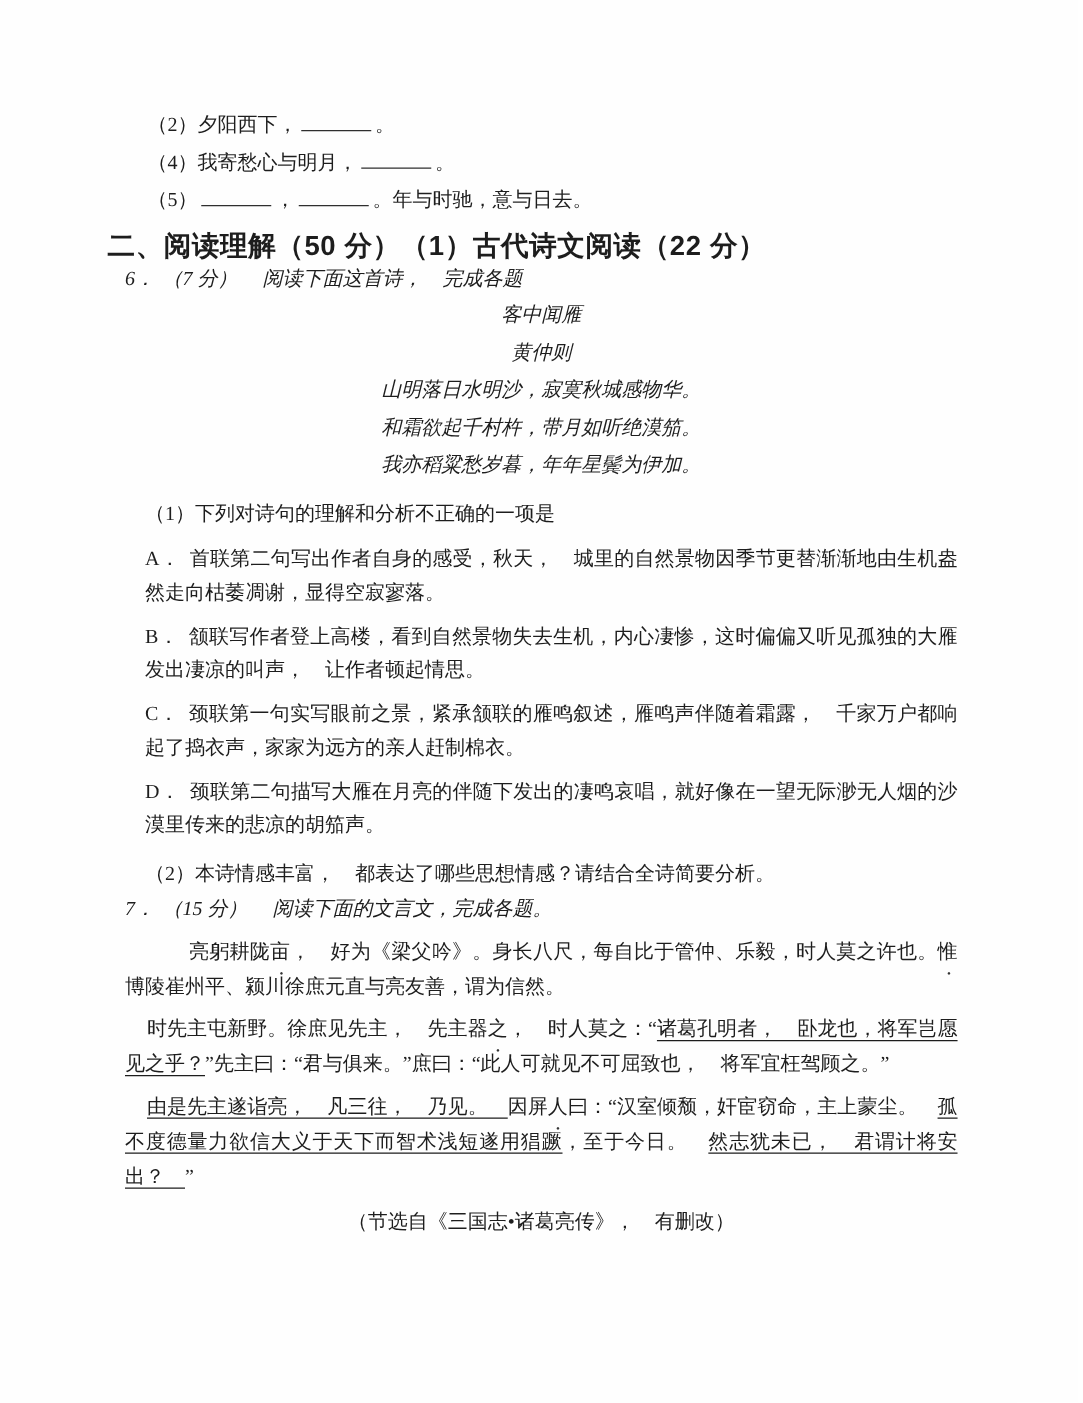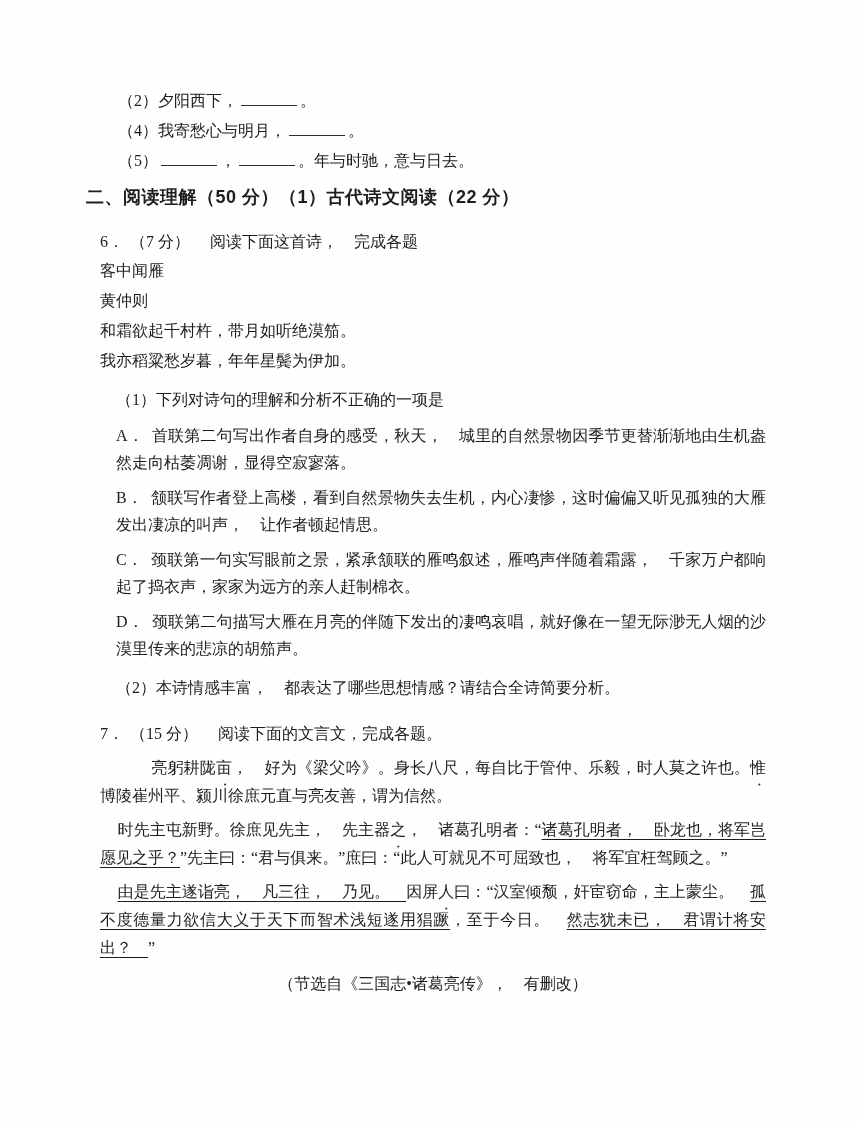--- a/index.html
+++ b/index.html
@@ -20,28 +20,28 @@
     display:inline-block;
     width:56px; height:15px;
     border-bottom:1.5px solid #2f2f2f;
     margin:0 3px;
     vertical-align:baseline;
   }
   .section-header {
     margin:8px 0 0 -14px;
     font-family:"Liberation Sans","DejaVu Sans",sans-serif;
     font-weight:700;
-    font-size:18px;
+    font-size:22px;
     line-height:26px;
     letter-spacing:0.5px;
   }
-  .q-line { margin-top:18px; line-height:28px; }
+  .q-line { margin-top:0; line-height:28px;font-style:italic; }
   .q-num  { margin-right:6px; }
   .q-score{ margin-right:20px; }
-  .poem { line-height:30px; }
+  .poem { text-align:center; line-height:30px;font-style:italic; }
   .sub-q { margin-left:16px; line-height:28px; margin-top:10px; }
   .sub-q2 { margin-left:16px; line-height:28px; margin-top:12px; }
   .option { margin:8px 0 0 16px; line-height:27px; text-align:justify; }
   .option-label { margin-right:8px; }
   .passage p {
     margin-top:6px;
     line-height:28px;
     text-align:justify;
   }
   .passage p.indent-lg { text-indent:3.2em; }
@@ -71,39 +71,40 @@
     </section>
 
   <h2 class="section-header">二、阅读理解（50 分）（1）古代诗文阅读（22 分）</h2>
 
   <p class="q-line"><span class="q-num">6．</span><span class="q-score">（7 分）</span><span>阅读下面这首诗，　完成各题</span></p>
 
   <div class="poem">
     <p>客中闻雁</p>
     <p>黄仲则</p>
     <div id="poem-lines">
+        <p>山明落日水明沙，寂寞秋城感物华。</p>
         <p>和霜欲起千村杵，带月如听绝漠笳。</p>
         <p>我亦稻粱愁岁暮，年年星鬓为伊加。</p>
       </div>
   </div>
 
   <p class="sub-q">（1）下列对诗句的理解和分析不正确的一项是</p>
 
   <div id="options">
       <p class="option"><span class="option-label">A．</span><span>首联第二句写出作者自身的感受，秋天，　城里的自然景物因季节更替渐渐地由生机盎然走向枯萎凋谢，显得空寂寥落。</span></p>
       <p class="option"><span class="option-label">B．</span><span>颔联写作者登上高楼，看到自然景物失去生机，内心凄惨，这时偏偏又听见孤独的大雁发出凄凉的叫声，　让作者顿起情思。</span></p>
       <p class="option"><span class="option-label">C．</span><span>颈联第一句实写眼前之景，紧承颔联的雁鸣叙述，雁鸣声伴随着霜露，　千家万户都响起了捣衣声，家家为远方的亲人赶制棉衣。</span></p>
       <p class="option"><span class="option-label">D．</span><span>颈联第二句描写大雁在月亮的伴随下发出的凄鸣哀唱，就好像在一望无际渺无人烟的沙漠里传来的悲凉的胡笳声。</span></p>
     </div>
 
   <p class="sub-q2">（2）本诗情感丰富，　都表达了哪些思想情感？请结合全诗简要分析。</p>
 
   <p class="q-line"><span class="q-num">7．</span><span class="q-score">（15 分）</span><span>阅读下面的文言文，完成各题。</span></p>
 
   <div class="passage" id="passage">
       <p class="indent-lg"><span>亮</span><span class="dotted">躬</span><span>耕陇亩，　好为《梁父吟》。身长八尺，每自比于管仲、乐毅，时人莫之</span><span class="dotted">许</span><span>也。惟博陵崔州平、颍川徐庶元直与亮友善，谓为信然。</span></p>
-      <p class="indent-sm"><span>时先主屯新野。徐庶见先主，　先主</span><span class="dotted">器</span><span>之，　诸葛孔明者：“</span><span class="ul">诸葛孔明者，　卧龙也，将军岂愿见之乎？</span><span>”先主曰：“君与俱来。”庶曰：“此人可就见不可屈致也，　将军宜枉驾顾之。”</span></p>
+      <p class="indent-sm"><span>时先主屯新野。徐庶见先主，　先主</span><span class="dotted">器</span><span>之，　时人莫之：“</span><span class="ul">诸葛孔明者，　卧龙也，将军岂愿见之乎？</span><span>”先主曰：“君与俱来。”庶曰：“此人可就见不可屈致也，　将军宜枉驾顾之。”</span></p>
       <p class="indent-sm"><span class="ul">由是先主遂诣亮，　凡三往，　乃见。　</span><span>因</span><span class="dotted">屏</span><span>人曰：“汉室倾颓，奸宦窃命，主上蒙尘。　</span><span class="ul">孤不度德量力欲信大义于天下而智术浅短遂用猖蹶</span><span>，至于今日。　</span><span class="ul">然志犹未已，　君谓计将安出？　</span><span>”</span></p>
     </div>
 
   <p class="citation">（节选自《三国志•诸葛亮传》，　有删改）</p>
 
 </div>
 
 </body></html>

